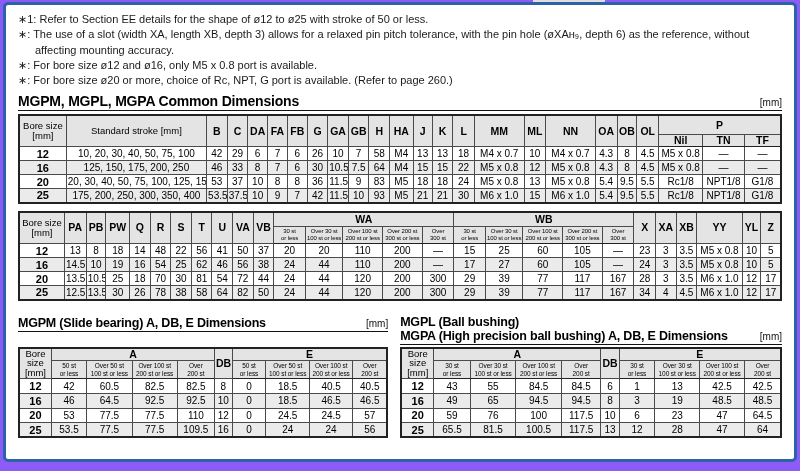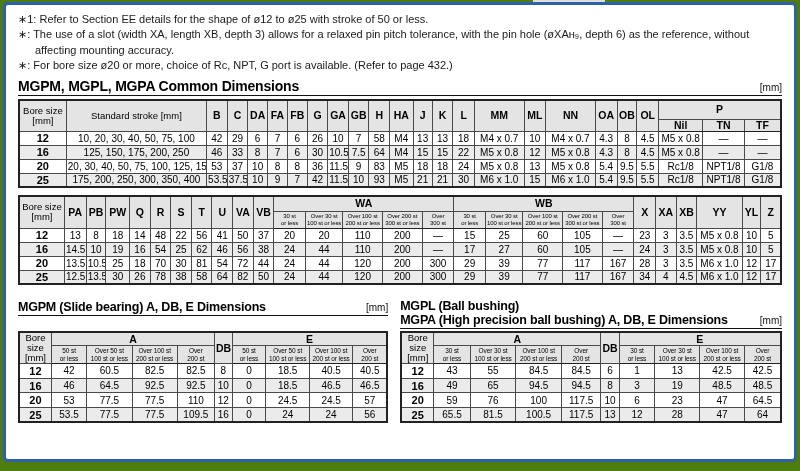--- a/index.html
+++ b/index.html
@@ -1,17 +1,17 @@
 <!DOCTYPE html>
 <html><head>
 <meta charset="utf-8">
 <style>
   html,body{margin:0;padding:0;width:800px;height:471px;overflow:hidden;
     font-family:"Liberation Sans","DejaVu Sans",sans-serif;background:#fdfdfd;}
-  .page{position:relative;width:800px;height:471px;background:#4d7c0f;}
+  .page{position:relative;width:800px;height:471px;background:#8b5cf6;}
   .top-artifact{position:absolute;top:0;left:533px;width:72px;height:3px;background:#dedede;}
   .frame{position:absolute;top:2px;left:3px;right:3px;bottom:9px;
     border:3px solid #2d62a8;border-radius:5px;background:#ffffff;}
   .content{padding:7px 12px 0 12px;}
 
   
   .notes{margin-bottom:5px;}
   .note{font-size:11px;line-height:15.3px;color:#1a1a1a;padding-left:17px;text-indent:-17px;}
 
   
@@ -61,21 +61,22 @@
 <body>
 
 <div class="page">
   <div class="top-artifact"></div>
   <div class="frame">
     <div class="content">
 
       <div class="notes">
         <div class="note"><span>∗1:</span> <span>Refer to Section EE details for the shape of ø12 to ø25 with stroke of 50 or less.</span></div>
         <div class="note"><span>∗:</span> <span>The use of a slot (width XA, length XB, depth 3) allows for a relaxed pin pitch tolerance, with the pin hole (øXAʜ₉, depth 6) as the reference, without affecting mounting accuracy.</span></div>
-        <div class="note"><span>∗:</span> <span>For bore size ø20 or more, choice of Rc, NPT, G port is available. (Refer to page 432.)</span></div>
+        <div class="note"><span>∗:</span> <span>For bore size ø12 and ø16, only M5 x 0.8 port is available.</span></div>
+        <div class="note"><span>∗:</span> <span>For bore size ø20 or more, choice of Rc, NPT, G port is available. (Refer to page 260.)</span></div>
       </div>
 
       <div class="section-title-row">
         <span class="section-title">MGPM, MGPL, MGPA Common Dimensions</span>
         <span class="unit-label">[mm]</span>
       </div>
 
       <table class="dim-table" id="common-table">
         <colgroup>
           <col style="width:6.2%">

